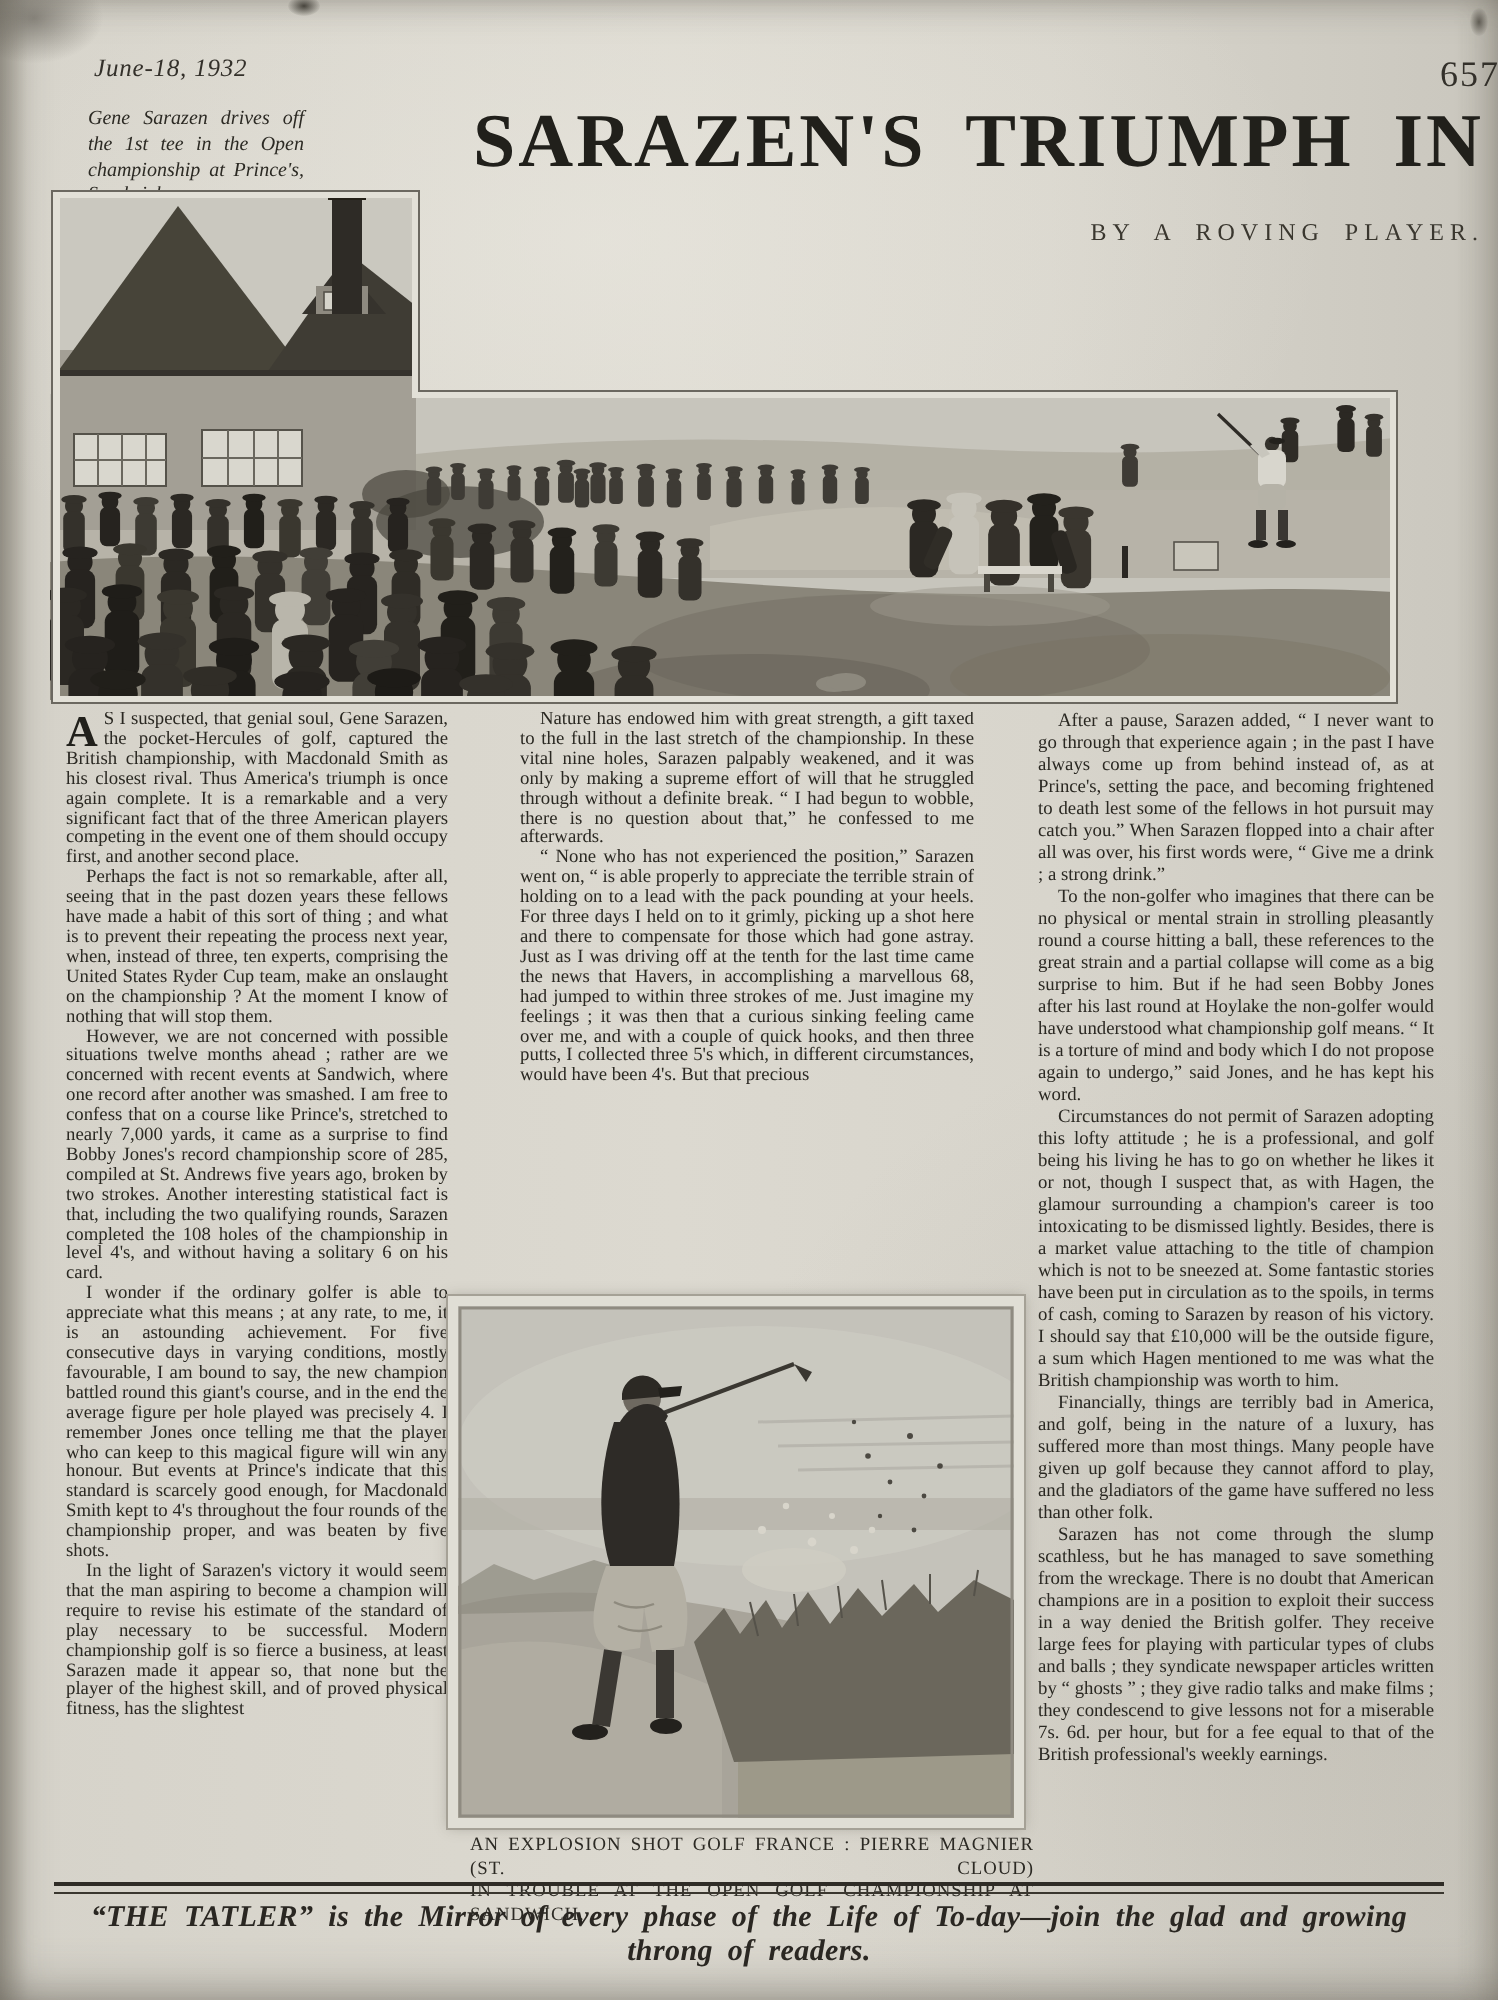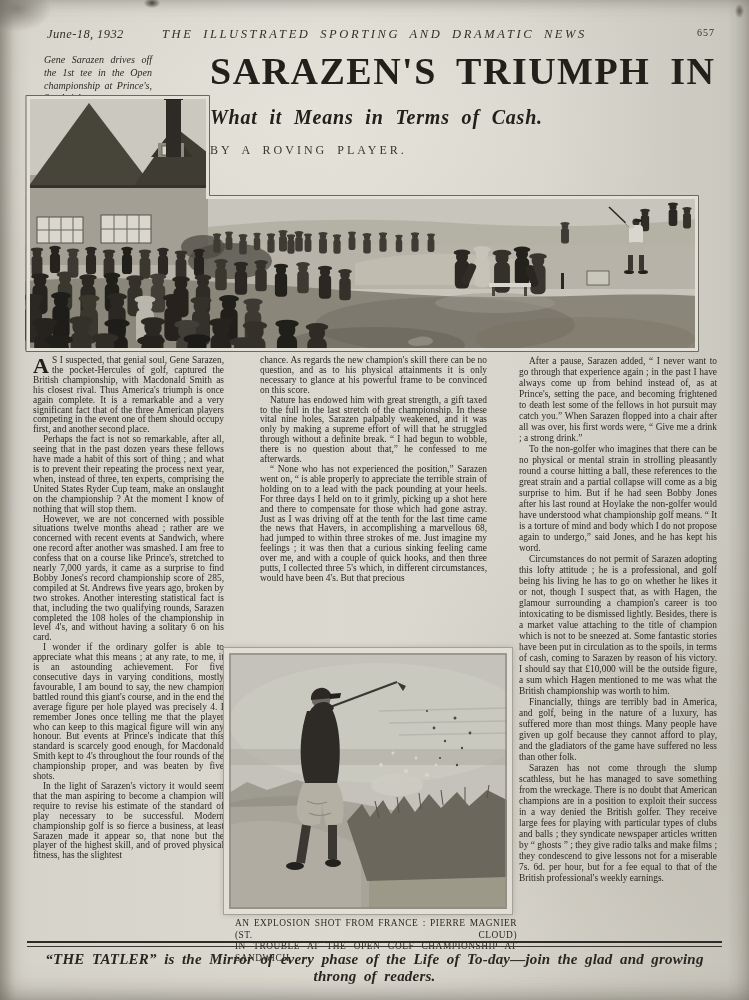--- a/index.html
+++ b/index.html
@@ -13,26 +13,26 @@
       #d7d4cb;
     box-shadow:inset 14px 0 22px -10px rgba(80,75,65,.5), inset -10px 0 18px -10px rgba(110,105,95,.45),
                inset 0 -16px 26px -12px rgba(110,105,95,.5), inset 0 12px 18px -10px rgba(130,125,115,.35);
     color:#26241f;
   }
   .smudge{position:absolute;border-radius:50%;pointer-events:none;}
   
   .hdr{position:absolute;top:27px;font-size:12.5px;font-style:italic;color:#33302a;}
   #issue-date{left:47px;letter-spacing:.4px;}
   #masthead{left:50%;transform:translateX(-50%);letter-spacing:2.6px;word-spacing:4px;white-space:nowrap;}
-  #page-number{left:697px;font-style:normal;font-size:10px;letter-spacing:1px;}
+  #page-number{left:720px;font-style:normal;font-size:18px;letter-spacing:1px;}
   
   #lead-caption{position:absolute;left:44px;top:54px;width:108px;font-style:italic;font-size:10px;
     line-height:12.8px;text-align:justify;color:#2c2a24;}
   
-  #headline{position:absolute;left:210px;top:48px;width:532px;text-align:left;color:#21201b;}
+  #headline{position:absolute;left:210px;top:48px;width:532px;text-align:right;color:#21201b;}
   .title-line{font-weight:700;font-size:38px;line-height:47px;letter-spacing:1.5px;word-spacing:9px;white-space:nowrap;}
   #subtitle{margin-top:11px;font-style:italic;font-weight:700;font-size:20px;letter-spacing:.8px;word-spacing:6px;white-space:nowrap;}
   #byline{margin-top:14px;font-size:12px;letter-spacing:3px;word-spacing:4px;color:#3a372f;}
   
   figure{margin:0;padding:0;}
   #lead-photo{position:absolute;left:25px;top:95px;width:675px;height:257px;}
   #inset-photo{position:absolute;left:224px;top:648px;width:278px;height:256px;background:#e0ded5;
     padding:5px;box-shadow:0 0 0 1px #a5a196, 0 0 6px rgba(90,85,75,.35);}
   #inset-caption{position:absolute;left:235px;top:918px;width:282px;font-size:9.4px;line-height:11.5px;
     letter-spacing:.5px;color:#2c2a24;}
@@ -57,28 +57,26 @@
 </head>
 <body>
 
 <div id="page">
 
   <div class="smudge" style="left:-18px;top:-14px;width:70px;height:46px;background:radial-gradient(rgba(70,66,58,.5),rgba(70,66,58,0) 70%);"></div>
   <div class="smudge" style="left:144px;top:-2px;width:16px;height:10px;background:radial-gradient(rgba(50,47,40,.85),rgba(50,47,40,0) 75%);"></div>
   <div class="smudge" style="left:735px;top:4px;width:9px;height:14px;background:radial-gradient(rgba(60,56,48,.7),rgba(60,56,48,0) 75%);"></div>
 
   <div class="hdr" id="issue-date">June-18, 1932</div>
-  <div class="hdr" id="masthead">THE ILLUSTRATED SPORTING AND DRAMATIC NEWS</div>
   <div class="hdr" id="page-number">657</div>
 
   <div id="lead-caption">Gene Sarazen drives off the 1st tee in the Open championship at Prince's, Sandwich.</div>
 
   <section id="headline">
     <div class="title-line">SARAZEN'S TRIUMPH IN</div>
-    <div id="subtitle">What it Means in Terms of Cash.</div>
     <div id="byline">BY A ROVING PLAYER.</div>
   </section>
 
   <figure id="lead-photo">
     <svg width="675" height="257" viewBox="0 0 675 257">
       <defs>
         <g id="fig">
           <circle cx="0" cy="0" r="3"></circle>
           <ellipse cx="0" cy="-2.2" rx="4.2" ry="1.5"></ellipse>
           <rect x="-3.6" y="1.8" width="7.2" height="14" rx="2.4"></rect>
@@ -231,21 +229,20 @@
   <main id="columns">
     <div class="col" id="col1">
       <div class="spacer-r"></div>
       <p><span class="dropcap">A</span><span>S I suspected, that genial soul, Gene Sarazen, the pocket-Hercules of golf, captured the British championship, with Macdonald Smith as his closest rival. Thus America's triumph is once again complete. It is a remarkable and a very significant fact that of the three American players competing in the event one of them should occupy first, and another second place.</span></p>
       <p class="ind">Perhaps the fact is not so remarkable, after all, seeing that in the past dozen years these fellows have made a habit of this sort of thing ; and what is to prevent their repeating the process next year, when, instead of three, ten experts, comprising the United States Ryder Cup team, make an onslaught on the championship ?  At the moment I know of nothing that will stop them.</p>
       <p class="ind">However, we are not concerned with possible situations twelve months ahead ; rather are we concerned with recent events at Sandwich, where one record after another was smashed. I am free to confess that on a course like Prince's, stretched to nearly 7,000 yards, it came as a surprise to find Bobby Jones's record championship score of 285, compiled at St. Andrews five years ago, broken by two strokes. Another interesting statistical fact is that, including the two qualifying rounds, Sarazen completed the 108 holes of the championship in level 4's, and without having a solitary 6 on his card.</p>
       <p class="ind">I wonder if the ordinary golfer is able to appreciate what this means ; at any rate, to me, it is an astounding achievement. For five consecutive days in varying conditions, mostly favourable, I am bound to say, the new champion battled round this giant's course, and in the end the average figure per hole played was precisely 4. I remember Jones once telling me that the player who can keep to this magical figure will win any honour. But events at Prince's indicate that this standard is scarcely good enough, for Macdonald Smith kept to 4's throughout the four rounds of the championship proper, and was beaten by five shots.</p>
       <p class="ind">In the light of Sarazen's victory it would seem that the man aspiring to become a champion will require to revise his estimate of the standard of play necessary to be successful. Modern championship golf is so fierce a business, at least Sarazen made it appear so, that none but the player of the highest skill, and of proved physical fitness, has the slightest</p>
     </div>
     <div class="col" id="col2">
-      <p>chance. As regards the new champion's skill there can be no question, and as to his physical attainments it is only necessary to glance at his powerful frame to be convinced on this score.</p>
       <p class="ind">Nature has endowed him with great strength, a gift taxed to the full in the last stretch of the championship. In these vital nine holes, Sarazen palpably weakened, and it was only by making a supreme effort of will that he struggled through without a definite break. “ I had begun to wobble, there is no question about that,” he confessed to me afterwards.</p>
       <p class="ind">“ None who has not experienced the position,” Sarazen went on, “ is able properly to appreciate the terrible strain of holding on to a lead with the pack pounding at your heels. For three days I held on to it grimly, picking up a shot here and there to compensate for those which had gone astray. Just as I was driving off at the tenth for the last time came the news that Havers, in accomplishing a marvellous 68, had jumped to within three strokes of me. Just imagine my feelings ; it was then that a curious sinking feeling came over me, and with a couple of quick hooks, and then three putts, I collected three 5's which, in different circumstances, would have been 4's. But that precious</p>
     </div>
     <div class="col" id="col3">
       <div class="spacer-l"></div>
       <p class="ind">After a pause, Sarazen added, “ I never want to go through that experience again ; in the past I have always come up from behind instead of, as at Prince's, setting the pace, and becoming frightened to death lest some of the fellows in hot pursuit may catch you.”  When Sarazen flopped into a chair after all was over, his first words were, “ Give me a drink ; a strong drink.”</p>
       <p class="ind">To the non-golfer who imagines that there can be no physical or mental strain in strolling pleasantly round a course hitting a ball, these references to the great strain and a partial collapse will come as a big surprise to him. But if he had seen Bobby Jones after his last round at Hoylake the non-golfer would have understood what championship golf means. “ It is a torture of mind and body which I do not propose again to undergo,” said Jones, and he has kept his word.</p>
       <p class="ind">Circumstances do not permit of Sarazen adopting this lofty attitude ; he is a professional, and golf being his living he has to go on whether he likes it or not, though I suspect that, as with Hagen, the glamour surrounding a champion's career is too intoxicating to be dismissed lightly. Besides, there is a market value attaching to the title of champion which is not to be sneezed at. Some fantastic stories have been put in circulation as to the spoils, in terms of cash, coming to Sarazen by reason of his victory. I should say that £10,000 will be the outside figure, a sum which Hagen mentioned to me was what the British championship was worth to him.</p>
       <p class="ind">Financially, things are terribly bad in America, and golf, being in the nature of a luxury, has suffered more than most things. Many people have given up golf because they cannot afford to play, and the gladiators of the game have suffered no less than other folk.</p>
       <p class="ind">Sarazen has not come through the slump scathless, but he has managed to save something from the wreckage. There is no doubt that American champions are in a position to exploit their success in a way denied the British golfer. They receive large fees for playing with particular types of clubs and balls ;  they syndicate newspaper articles written by “ ghosts ” ; they give radio talks and make films ; they condescend to give lessons not for a miserable 7s. 6d. per hour, but for a fee equal to that of the British professional's weekly earnings.</p>
@@ -312,21 +309,21 @@
         <path d="M78,148 Q88,153 98,149 M80,160 Q90,165 102,160" stroke="#8e8a7e" stroke-width="1.2" fill="none"></path>
         <rect x="70" y="172" width="9" height="38" transform="rotate(9 74 191)" fill="#3b3833"></rect>
         <rect x="99" y="172" width="9" height="34" fill="#3b3833"></rect>
         <ellipse cx="66" cy="213" rx="9" ry="4" fill="#23211d"></ellipse>
         <ellipse cx="104" cy="210" rx="8" ry="4" fill="#23211d"></ellipse>
       </g>
       <rect x="1" y="1" width="276" height="254" fill="none" stroke="#8f8b81" stroke-width="1.5"></rect>
     </svg>
   </figure>
   <div id="inset-caption">
-    <div>AN EXPLOSION SHOT FROM FRANCE :  PIERRE MAGNIER (ST. CLOUD)</div>
+    <div>AN EXPLOSION SHOT GOLF FRANCE :  PIERRE MAGNIER (ST. CLOUD)</div>
     <div>IN TROUBLE AT THE OPEN GOLF CHAMPIONSHIP AT SANDWICH.</div>
   </div>
 
   <footer id="footer">
     <div class="rule"></div>
     <div id="tagline">“THE TATLER” is the Mirror of every phase of the Life of To-day—join the glad and growing throng of readers.</div>
   </footer>
 
 </div>
 

